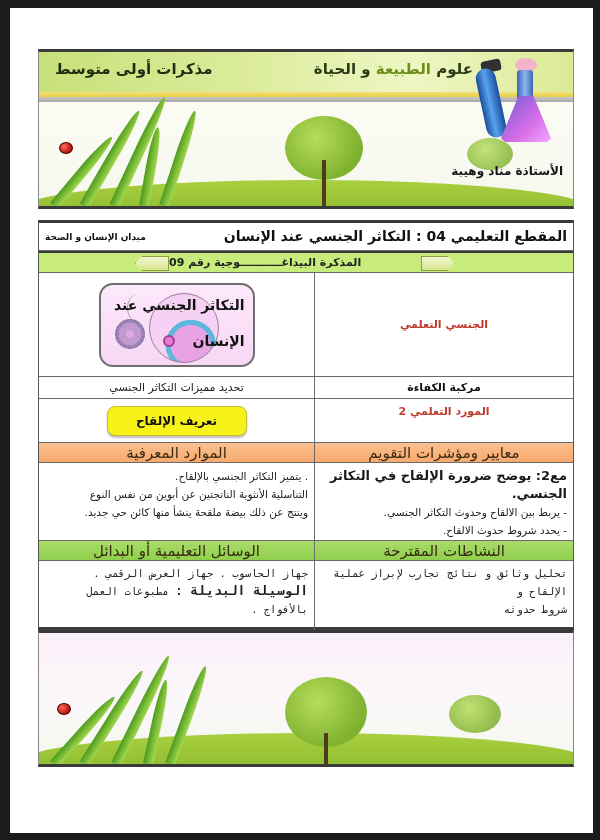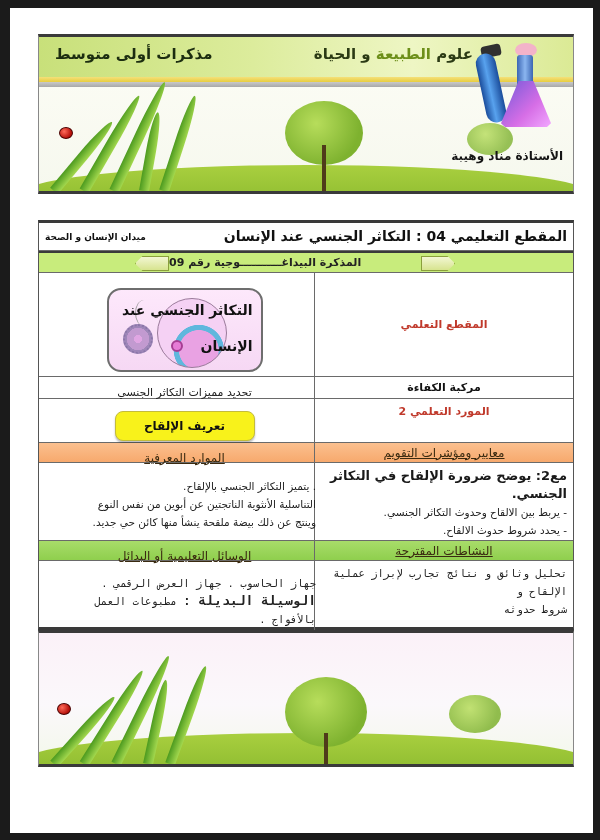--- a/index.html
+++ b/index.html
@@ -4,21 +4,21 @@
   <style>
     * { box-sizing: border-box; margin: 0; padding: 0; }
     html, body { width: 600px; height: 840px; background: #1b1b1b; overflow: hidden; }
     body { position: relative; font-family: "DejaVu Sans", sans-serif; }
     .page { position: absolute; left: 10px; top: 8px; width: 583px; height: 825px; background: #ffffff; }
 
     
     .banner { position: absolute; left: 28px; width: 536px; overflow: hidden;
       border-top: 3px solid #3a3a3a; border-bottom: 3px solid #3a3a3a;
       border-left: 1px solid #888; border-right: 1px solid #888; }
-    .banner.top { top: 26px; height: 160px; background: linear-gradient(#fdfdf6, #f6f8ee); }
+    .banner.top { top: 41px; height: 160px; background: linear-gradient(#fdfdf6, #f6f8ee); }
     .banner.bottom { top: 622px; height: 137px; background: linear-gradient(#fbf1f8, #fbf8fb 55%, #f3f8ea); }
     .title-strip { position: absolute; left: 0; right: 0; top: 0; height: 40px;
       background: linear-gradient(90deg, #c8e07a, #dcec9c 40%, #eef6c4 70%, #dbea95); }
     .title-strip:after { content: ""; position: absolute; left: 0; right: 0; bottom: -10px; height: 10px;
       background: linear-gradient(#f4e07a, #e8cd3f 50%, #c9c9c9 50%, #a8a8a8); }
     .strip-text { position: absolute; top: 8px; font-weight: bold; font-size: 15px; color: #1c2d10; white-space: nowrap; direction: rtl; }
     .strip-left { left: 16px; }
     .strip-right { right: 100px; color: #2b3a14; }
     .strip-right .hl { color: #6d8f1a; }
     .teacher { position: absolute; right: 10px; top: 112px; font-size: 12px; font-weight: bold; color: #151515; direction: rtl; }
@@ -43,21 +43,21 @@
       background: linear-gradient(135deg, #6f58d8, #d66ee6 60%, #f2a8ff);
       clip-path: polygon(35% 0, 65% 0, 100% 92%, 92% 100%, 8% 100%, 0 92%); }
     .flask-cork { position: absolute; left: 40px; top: 2px; width: 22px; height: 14px; border-radius: 50%; background: #f3b3c9; }
 
     
     .sheet { position: absolute; left: 28px; top: 212px; width: 536px; height: 410px;
       border-top: 3px solid #3a3a3a; border-left: 1px solid #555; border-right: 1px solid #555; border-bottom: 3px solid #3a3a3a; }
     .row { position: absolute; left: 0; right: 0; border-bottom: 1px solid #6a6a6a; direction: rtl; }
     .cell { position: absolute; top: 0; bottom: 0; display: flex; align-items: center; justify-content: center; }
     .cell.r { right: 0; width: 259px; border-left: 1px solid #6a6a6a; }
-    .cell.l { left: 8px; width: 275px; margin-top: 10px; }
+    .cell.l { left: 0; width: 275px; }
 
     .head-row { top: 0; height: 28px; background: #fff; }
     .head-title { position: absolute; right: 6px; top: 5px; font-weight: bold; font-size: 14px; color: #111; white-space: nowrap; }
     .head-domain { position: absolute; left: 6px; top: 9px; font-weight: bold; font-size: 9px; color: #111; white-space: nowrap; }
 
     .memo-row { top: 28px; height: 22px; background: #c8ec7c; border-top: 2px solid #3a3a3a; }
     .memo-title { position: absolute; left: 130px; top: 3px; font-weight: bold; font-size: 11px; color: #222; white-space: nowrap; }
     .scroll-tag { position: absolute; top: 3px; width: 34px; height: 15px; background: linear-gradient(#f2f6d2, #d7e48f);
       border: 1px solid #8aa03c; clip-path: polygon(0 0, 78% 0, 100% 50%, 78% 100%, 0 100%); }
     .scroll-tag.flip { clip-path: polygon(22% 0, 100% 0, 100% 100%, 22% 100%, 0 50%); }
@@ -79,21 +79,21 @@
     .plain { font-size: 11px; color: #222; }
 
     .res-row { top: 176px; height: 44px; }
     .res-row .cell.r { align-items: flex-start; padding-top: 6px; }
     .yellow-btn { width: 140px; height: 30px; border-radius: 8px; background: #f8f21b; border: 1px solid #c4bc3a;
       display: flex; align-items: center; justify-content: center; font-weight: bold; font-size: 12px; color: #111;
       box-shadow: 0 2px 2px rgba(0,0,0,.25); }
 
     .orange-row { top: 220px; height: 20px; background: linear-gradient(#fbc08f, #f7a96d); }
     .green-row { top: 318px; height: 20px; background: linear-gradient(#a8dc6a, #8fcf4d); }
-    .hdr-text { font-size: 12px; color: #3a2a10; text-decoration: underline; }
+    .hdr-text { font-size: 15px; color: #3a2a10; }
 
     .crit-row { top: 240px; height: 78px; }
     .crit-row .cell { align-items: flex-start; justify-content: center; padding: 4px 6px 0 6px; }
     .lines { font-size: 10.5px; color: #1a1a1a; line-height: 18px; text-align: right; width: 100%; }
     .lines .b { font-weight: bold; font-size: 13px; }
     .lines .sm { font-size: 10.5px; color: #222; }
 
     .act-row { top: 338px; height: 70px; border-bottom: none; }
     .act-row .cell { align-items: flex-start; justify-content: flex-start; padding: 4px 6px 0 6px; font-family: Liberation Mono, monospace; }
   </style>
@@ -136,21 +136,21 @@
     </div>
 
     <div class="row memo-row">
       <div class="scroll-tag" style="right:118px;"></div>
       <span class="memo-title">المذكرة البيداغـــــــــــوجية رقم 09</span>
       <div class="scroll-tag flip" style="left:96px;"></div>
     </div>
 
     <div class="row seq-row">
       <div class="cell r">
-        <span class="red-label">المقطع التعلمي</span>
+        <span class="red-label">الجنسي التعلمي</span>
       </div>
       <div class="cell l">
         <div class="illus">
           <div class="sperm-tail"></div>
           <div class="egg-small"></div>
           <div class="egg-big"></div>
           <div class="nucleus"></div>
           <span class="illus-text" style="top:12px;">التكاثر الجنسي عند</span>
           <span class="illus-text" style="top:48px;">الإنسان</span>
         </div>

